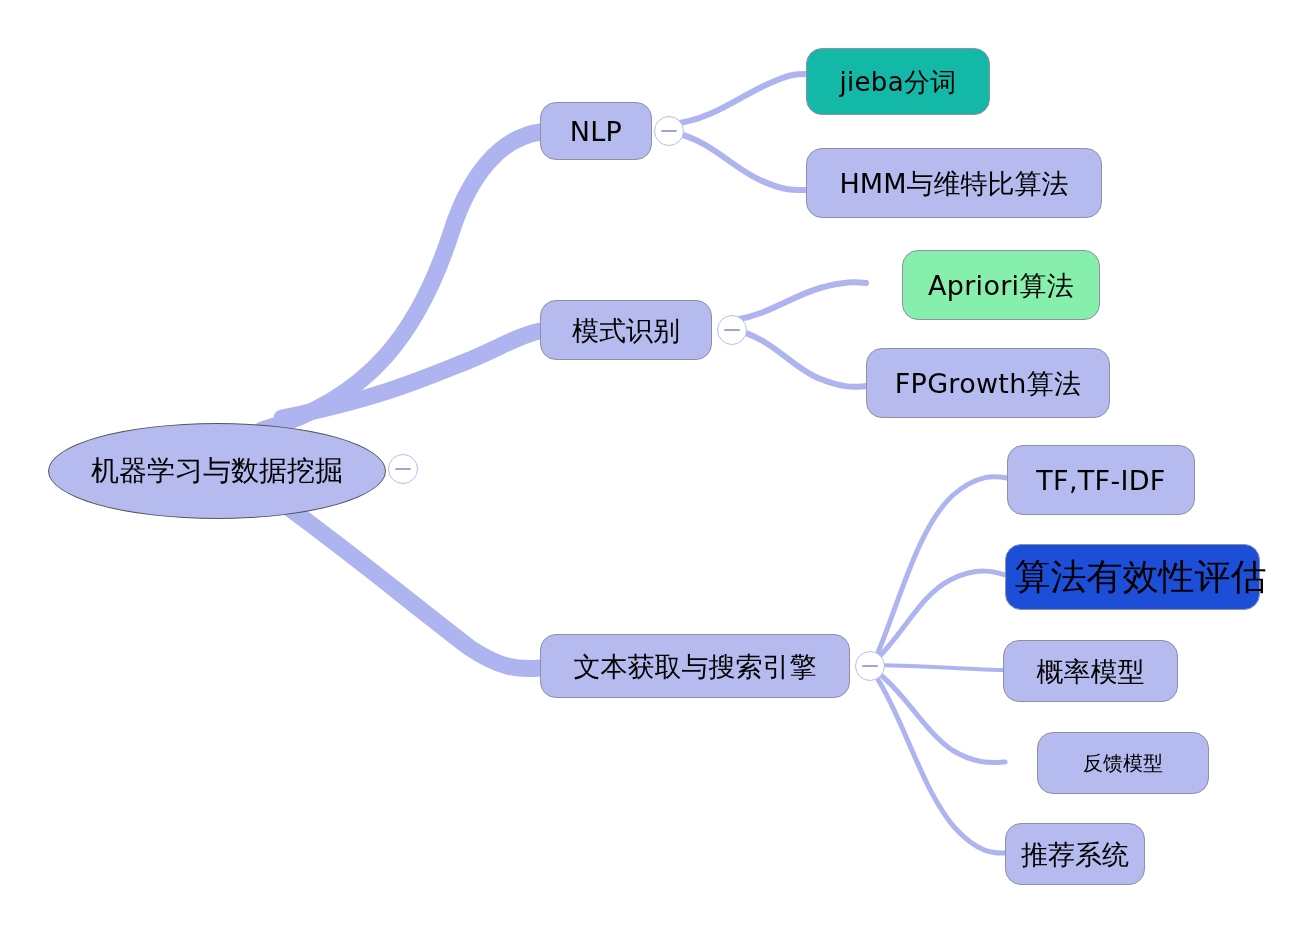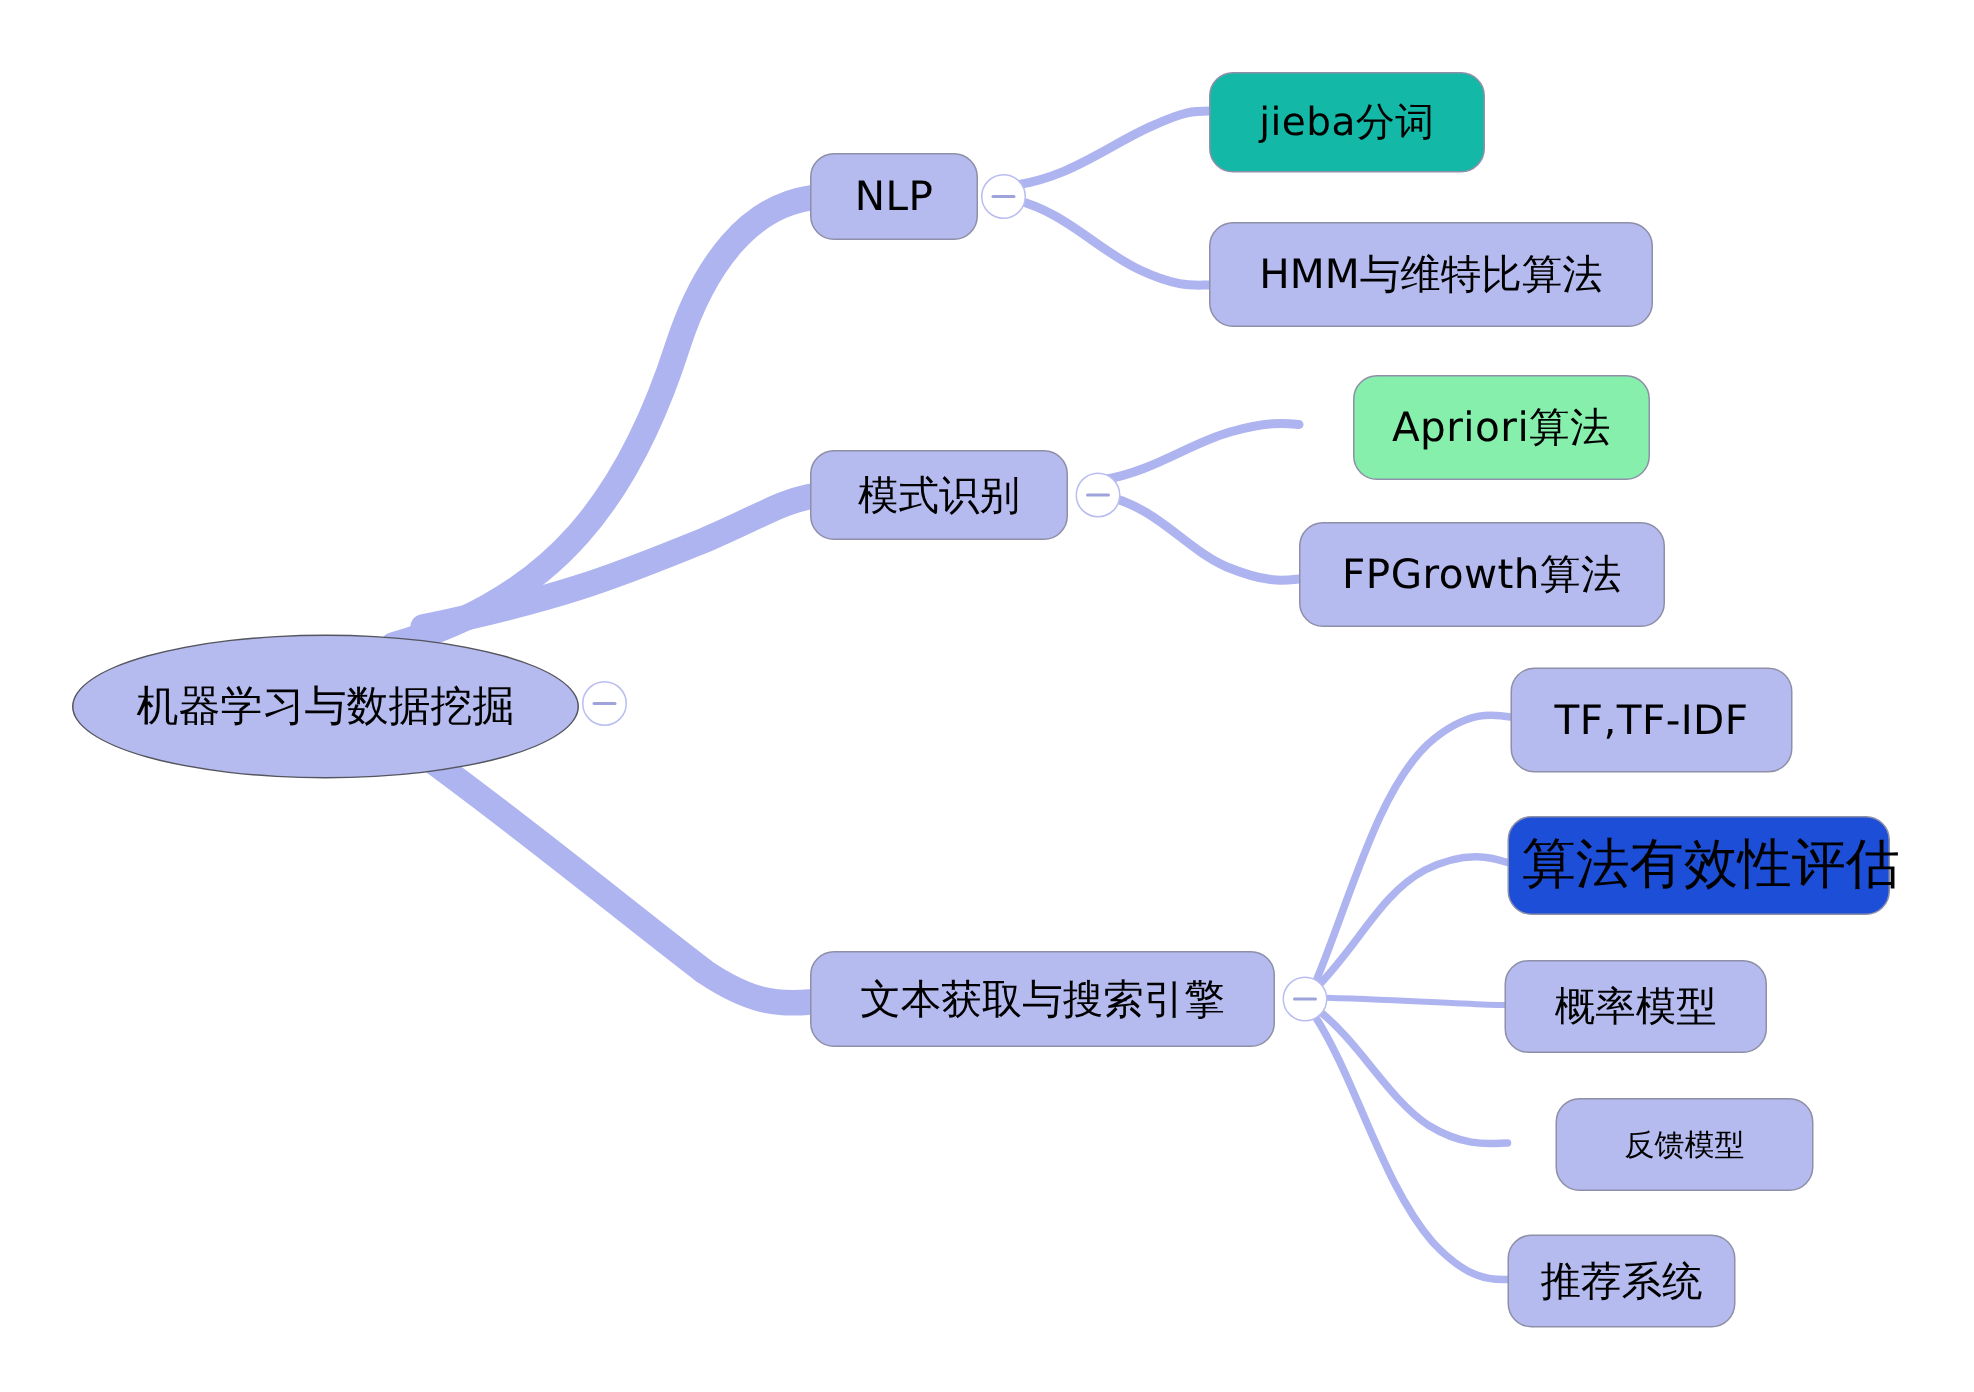--- a/index.html
+++ b/index.html
@@ -154,17 +154,17 @@
   </div>
   <div class="node" id="node-algo-eval" style="left: 1005px; top: 544px; width: 255px; height: 66px; font-size: 36px; background: #1d4ed8; border-color: rgb(142, 143, 168); padding-left: 16px;">
     <span class="node-label cjk">算法有效性评估</span>
   </div>
   <div class="node" id="node-prob-model" style="left: 1003px; top: 640px; width: 175px; height: 62px; font-size: 27px; background: rgb(181, 187, 238); border-color: rgb(142, 143, 168);">
     <span class="node-label cjk">概率模型</span>
   </div>
   <div class="node" id="node-feedback-model" style="left: 1005px; top: 732px; width: 172px; height: 62px; font-size: 20px; background: rgb(181, 187, 238); border-color: rgb(142, 143, 168); margin-left: 32px;">
     <span class="node-label cjk">反馈模型</span>
   </div>
-  <div class="node" id="node-recommender" style="left: 1005px; top: 823px; width: 152px; height: 62px; font-size: 27px; background: rgb(181, 187, 238); border-color: rgb(142, 143, 168);">
+  <div class="node" id="node-recommender" style="left: 1005px; top: 823px; width: 140px; height: 62px; font-size: 27px; background: rgb(181, 187, 238); border-color: rgb(142, 143, 168);">
     <span class="node-label cjk">推荐系统</span>
   </div>
 
 </div>
 
 </body></html>

